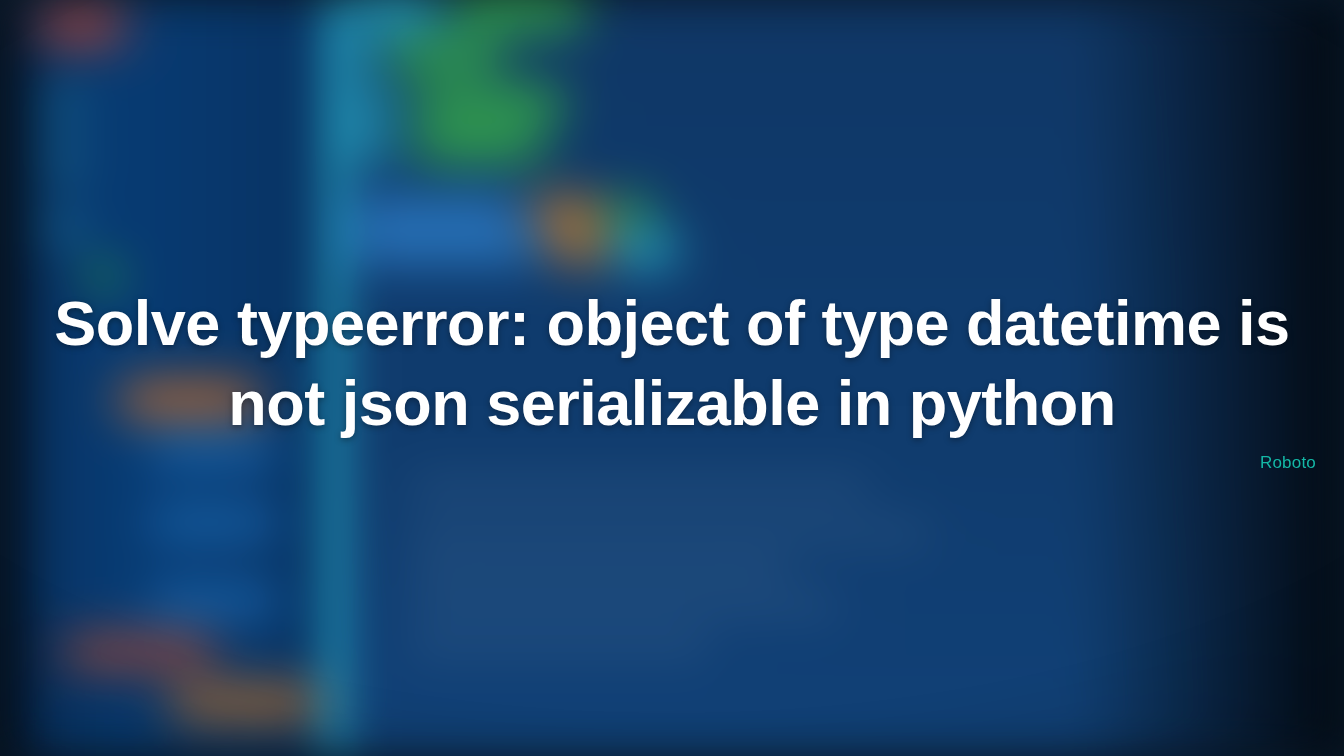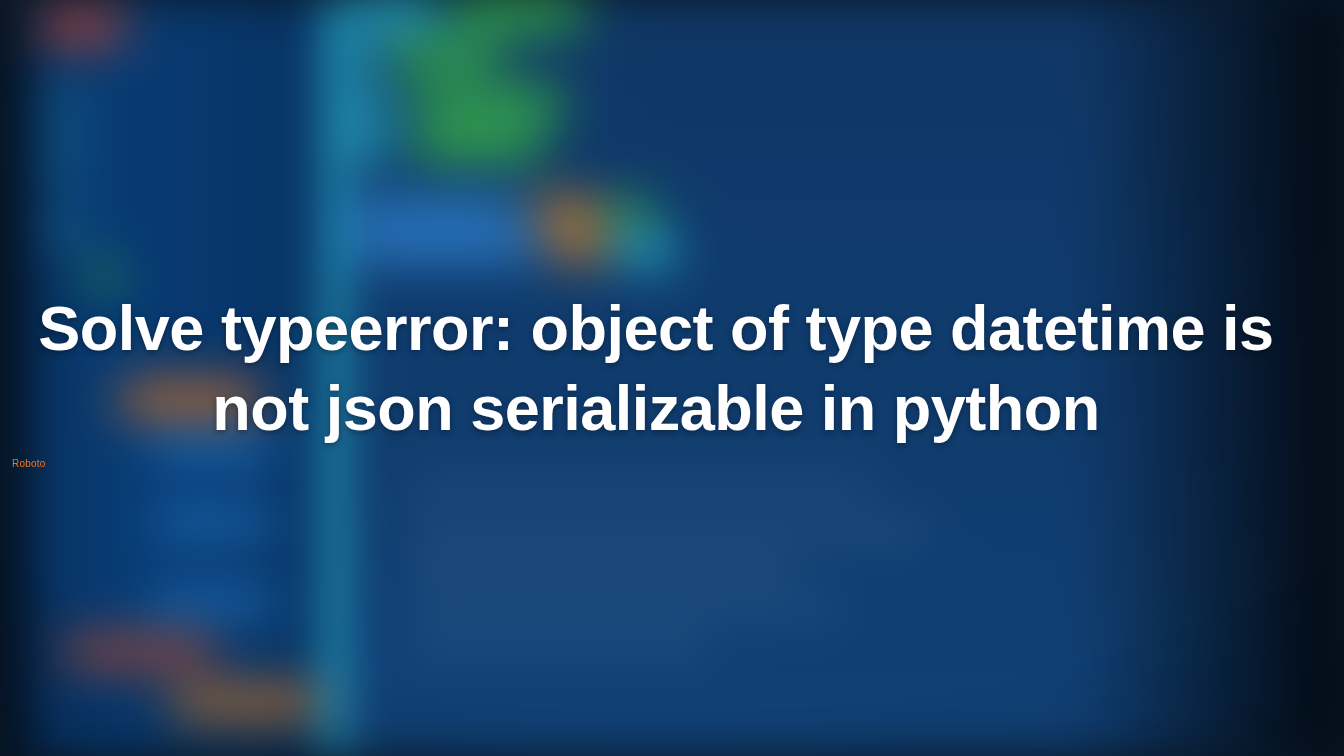--- a/index.html
+++ b/index.html
@@ -63,39 +63,39 @@
   .l4 { left: 410px; top: 596px; width: 430px; }
   .l5 { left: 410px; top: 636px; width: 300px; }
   
   .vig { position:absolute; inset:0; background: radial-gradient(140% 120% at 50% 40%, rgba(0,0,0,0) 45%, rgba(0,0,0,.45) 100%); }
 
   .content {
     position: absolute;
     inset: 0;
     display: flex;
     flex-direction: column;
-    align-items: flex-start;
+    align-items: flex-end;
     justify-content: center;
     text-align: center;
-    padding: 0 12px;
+    padding: 0 28px;
   }
   .headline {
     color: #ffffff;
     font-weight: 800;
     font-size: 63px;
     line-height: 1.27;
     letter-spacing: -0.5px;
     text-shadow: 0 2px 6px rgba(0,0,0,.35);
     max-width: 1288px;
   }
   .subtle {
     margin-top: 10px;
-    color: #f97316;
+    color: #14b8a6;
     font-family: Arial, sans-serif;
-    font-size: 10px;
+    font-size: 17px;
     font-weight: 400;
     letter-spacing: .2px;
   }
 </style>
 </head>
 <body>
 
 <div class="bg">
   <div class="blob b1"></div>
   <div class="blob b2"></div>

